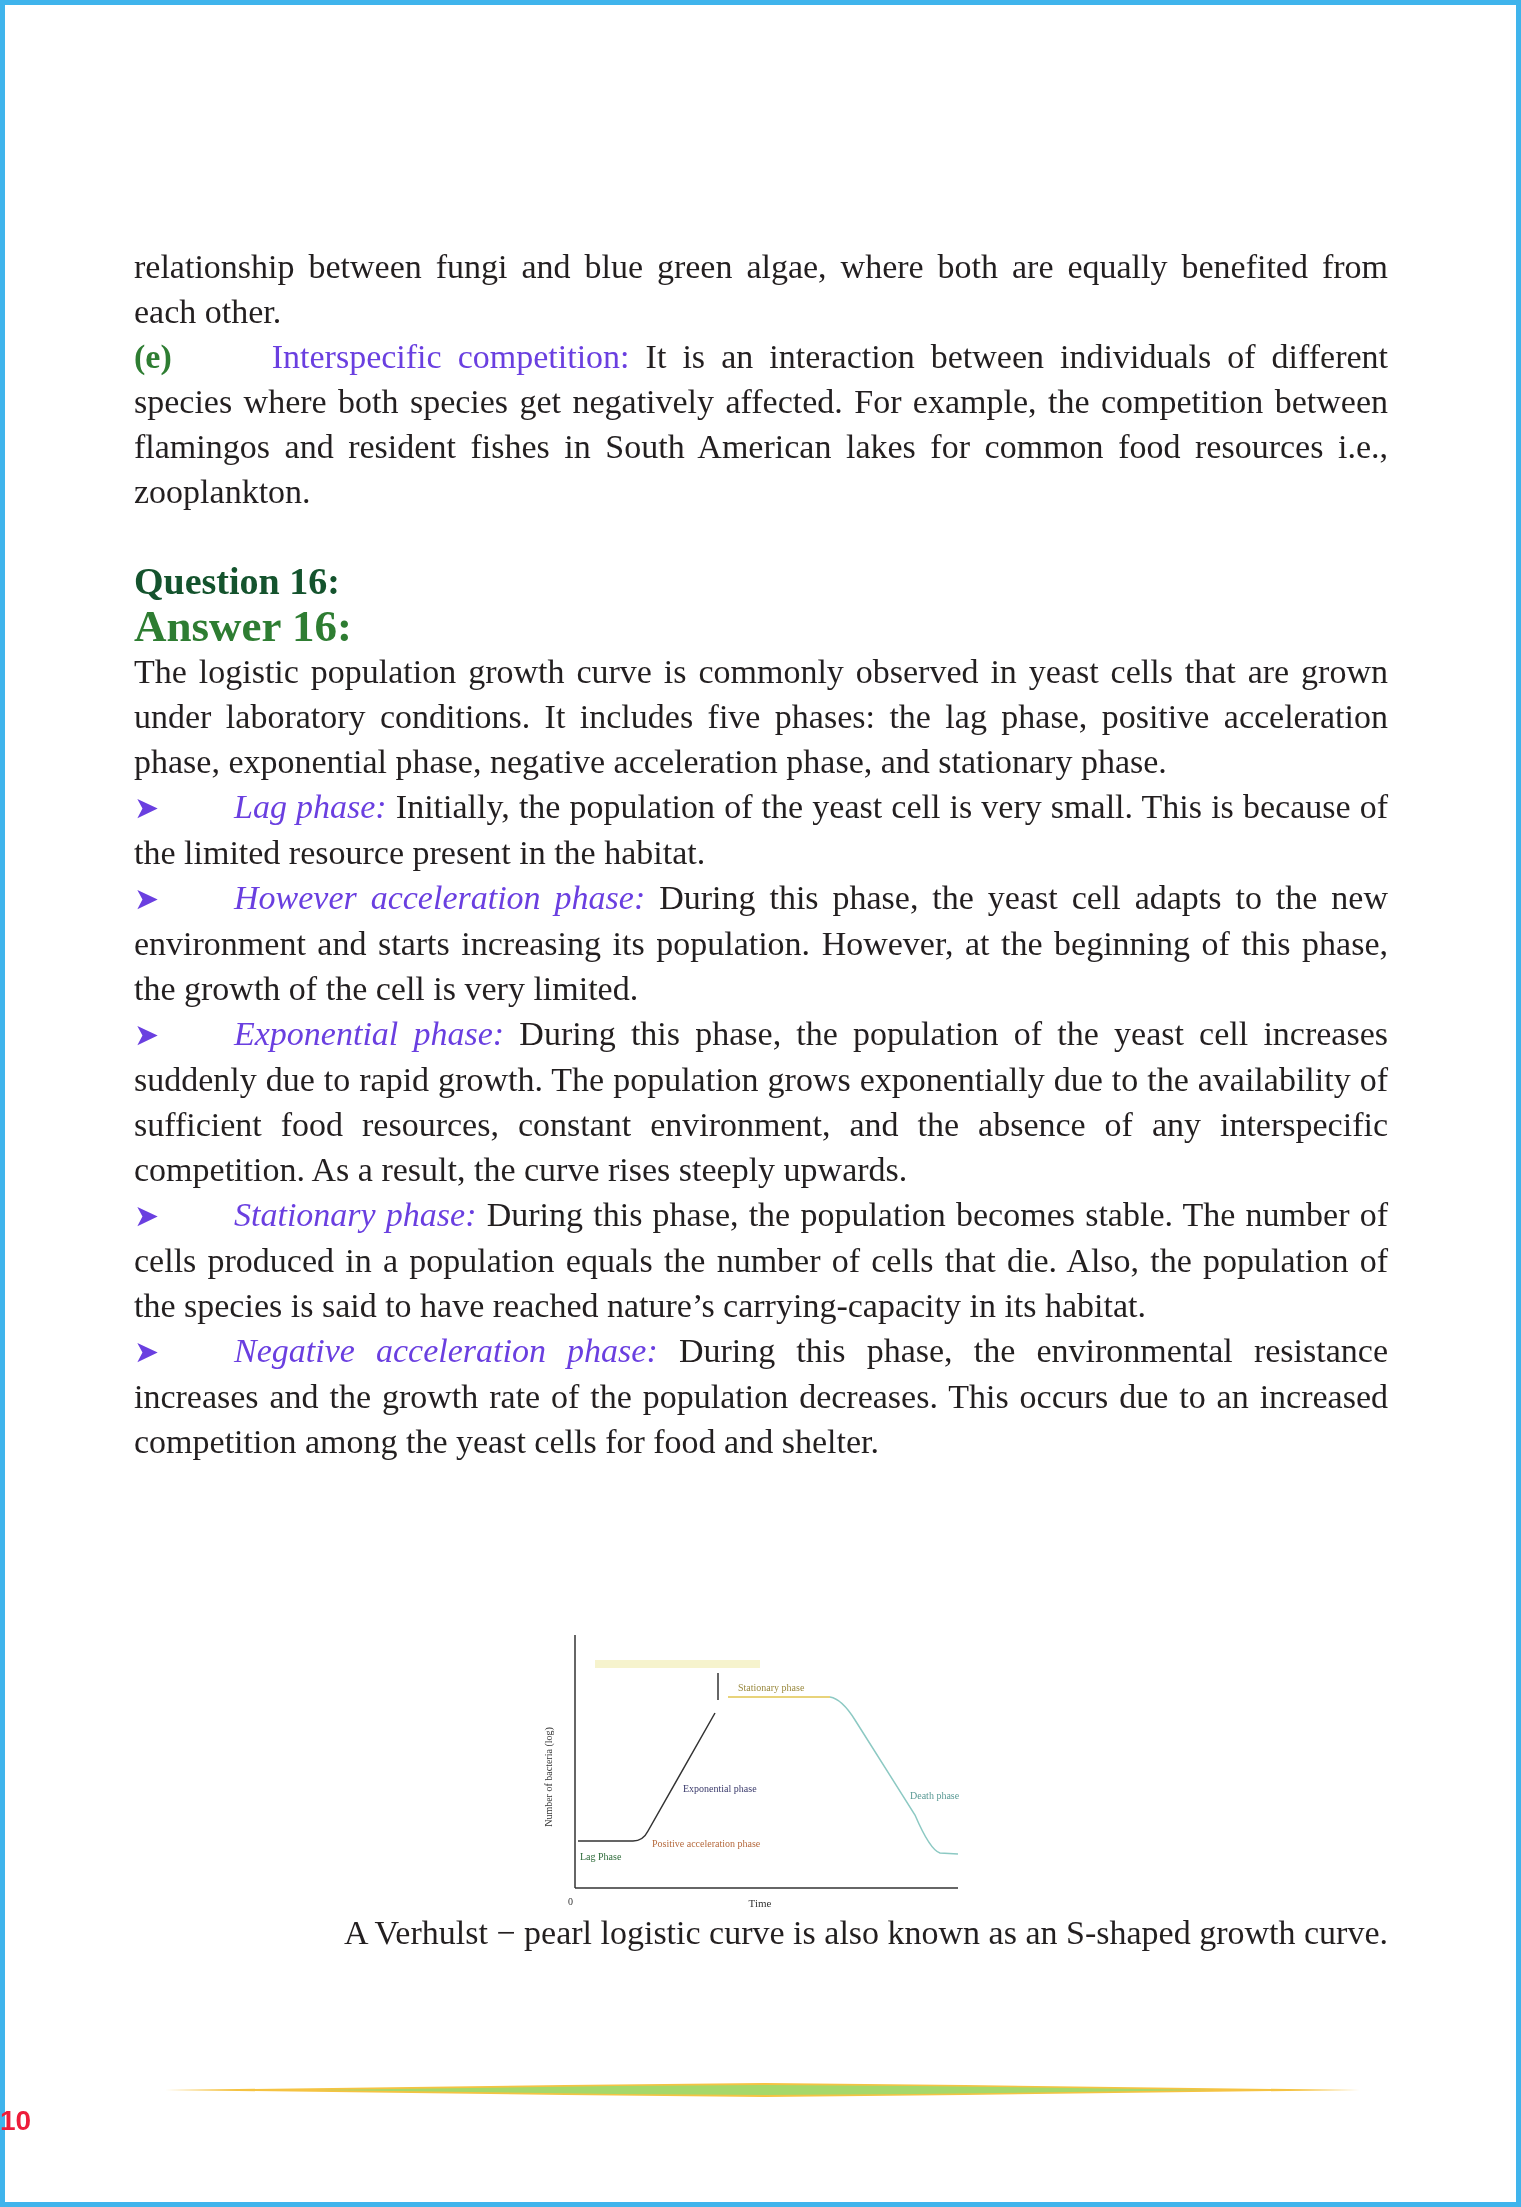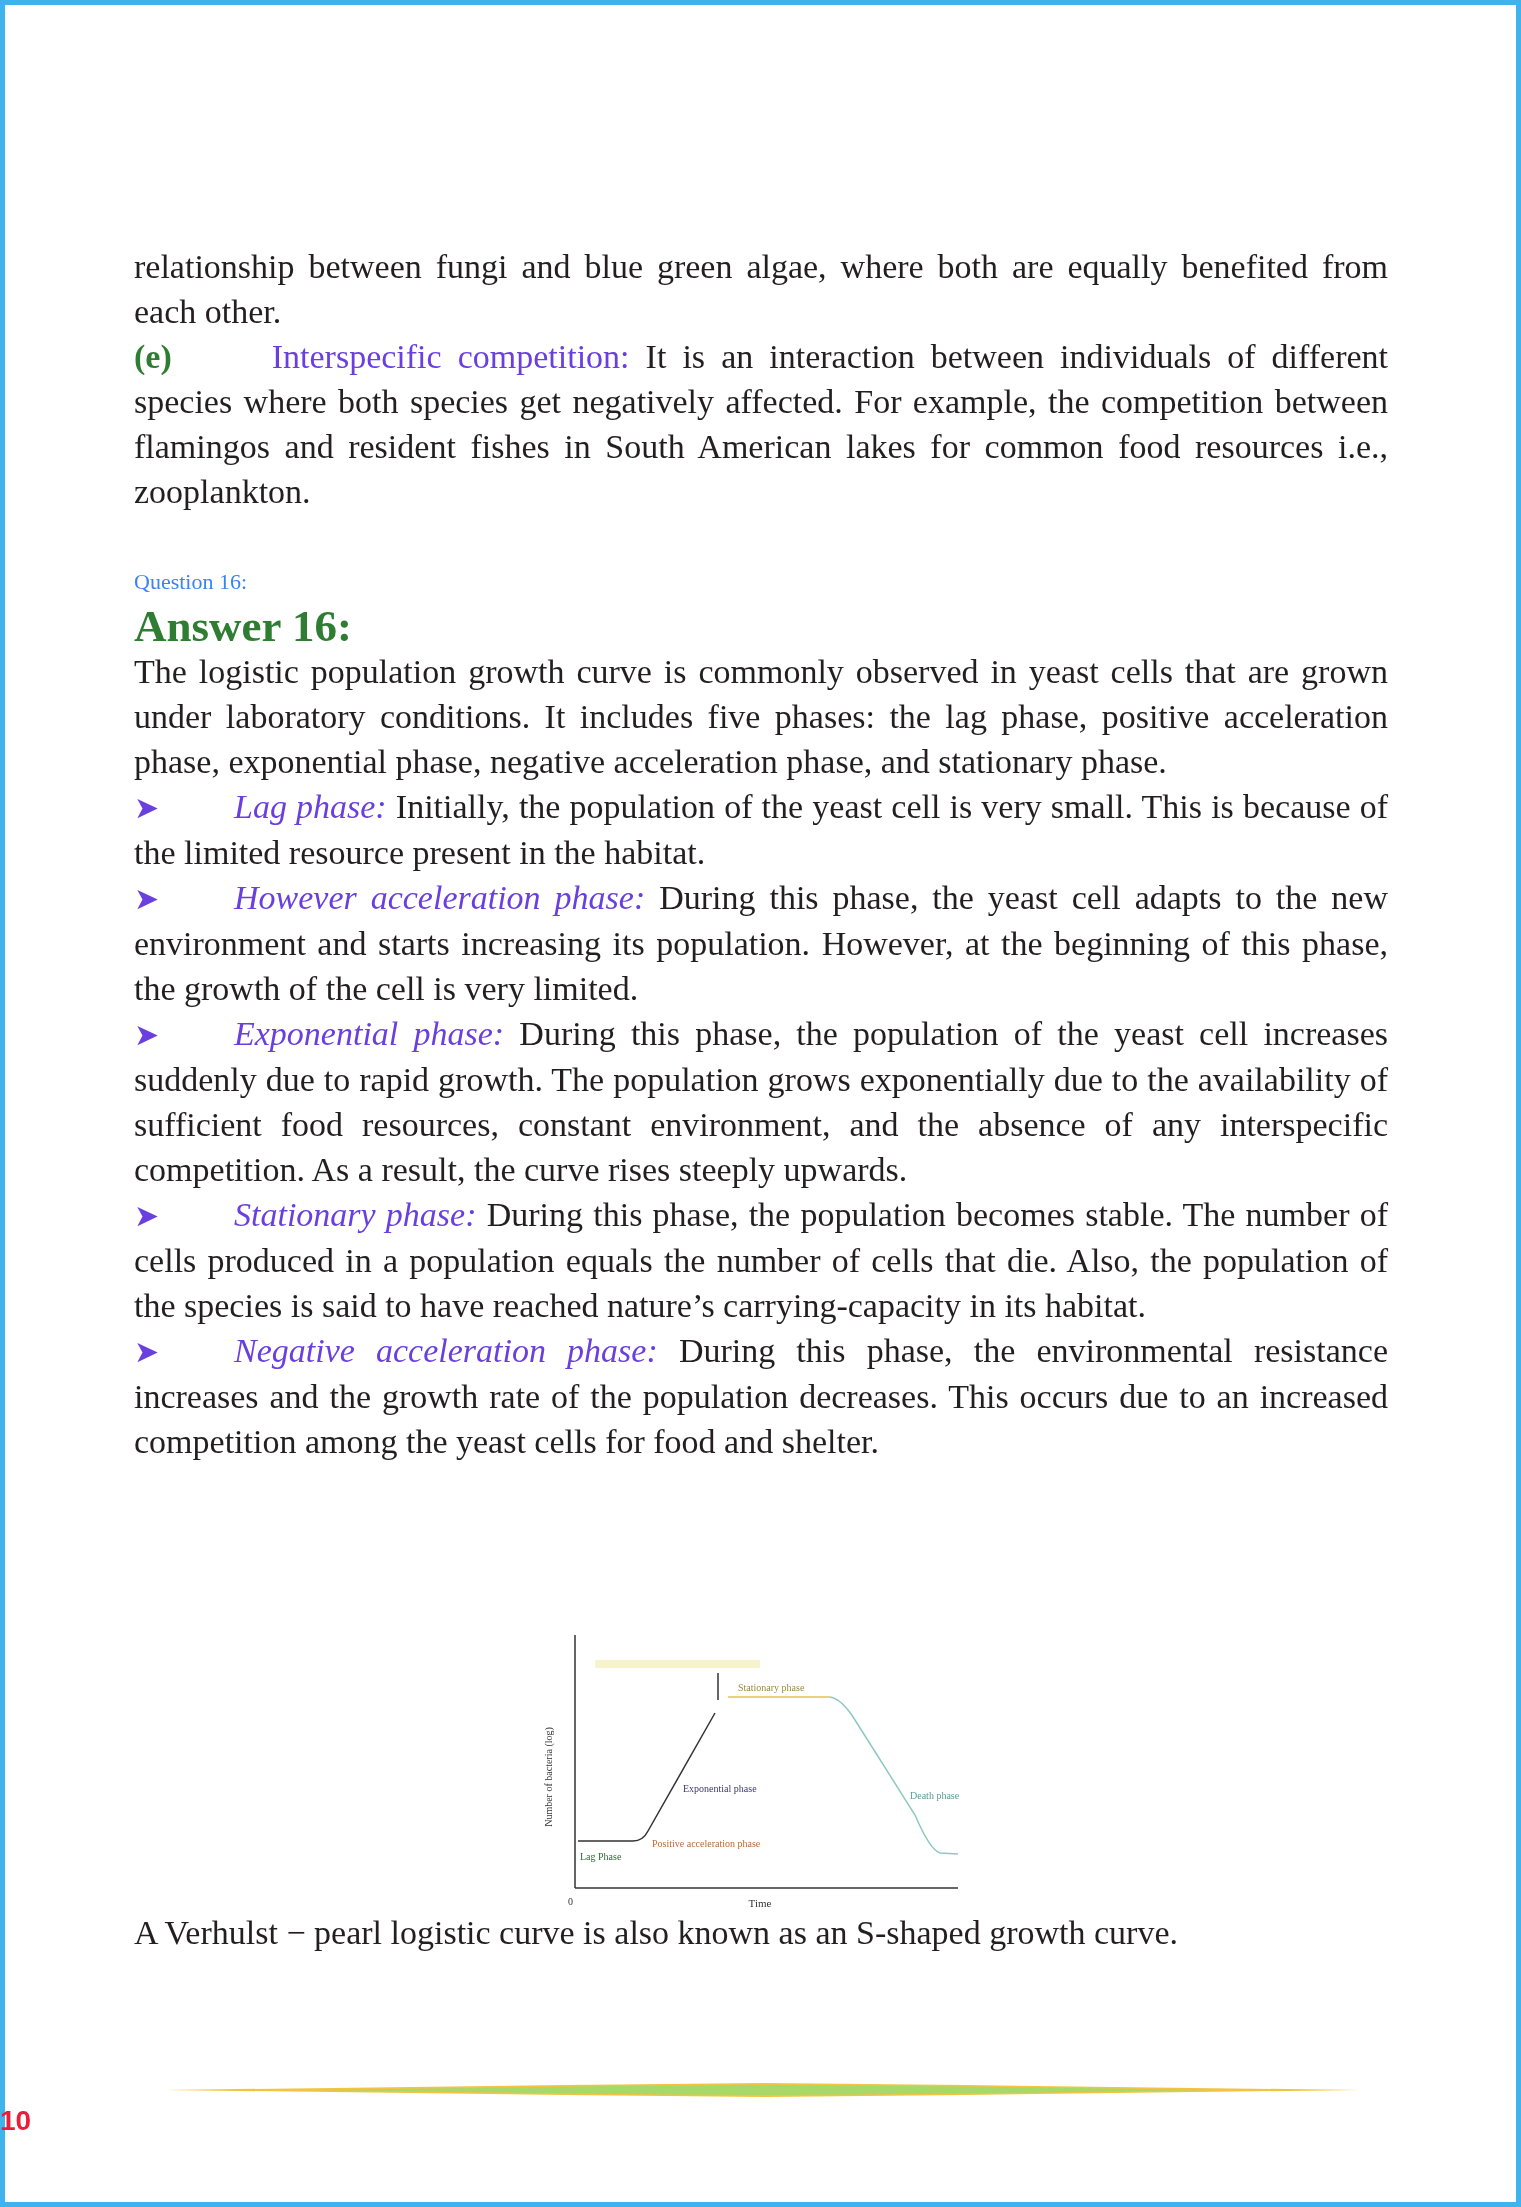--- a/index.html
+++ b/index.html
@@ -12,35 +12,35 @@
     position: absolute; left: 0; top: 0; width: 1521px; height: 2207px;
     box-sizing: border-box;
     border: 5px solid #3fb4ec;
   }
   .content {
     position: absolute; left: 134px; top: 244px; width: 1254px;
     font-size: 34px; line-height: 45px;
   }
   p { margin: 0; text-align: justify; }
   .gap { height: 45px; }
-  .q-label { color: #3b82f6; font-weight: normal; font-size: 22px; }
+  .q-label { color: #14532d; font-weight: bold; font-size: 38px; }
   .a-label { color: #2e7d32; font-weight: bold; font-size: 45px; }
   .item-label { color: #2e7d32; font-weight: bold; }
   .term { color: #6a3fe0; }
   .term-italic { color: #6a3fe0; font-style: italic; }
   .bullet-row { position: relative; text-indent: 0; }
   .arrow {
     display: inline-block; width: 100px; color: #6a3fe0; font-size: 30px;
   }
   .item-indent { display: inline-block; width: 100px; }
   .figure-wrap {
     position: absolute; left: 530px; top: 1625px; width: 480px; height: 300px;
   }
   .caption {
-    position: absolute; left: 134px; top: 1910px; width: 1254px; text-align: left;
+    position: absolute; left: 134px; top: 1910px; width: 1254px; text-align: right;
     font-size: 34px; line-height: 45px;
   }
   .footer-rule {
     position: absolute; left: 165px; top: 2083px; width: 1195px; height: 14px;
   }
   .page-number {
     position: absolute; left: 0; top: 2105px; width: 1521px; 
     font-family: "Liberation Sans", "DejaVu Sans", sans-serif;
     font-weight: bold; color: #ed1c3a; font-size: 28px;
   }

